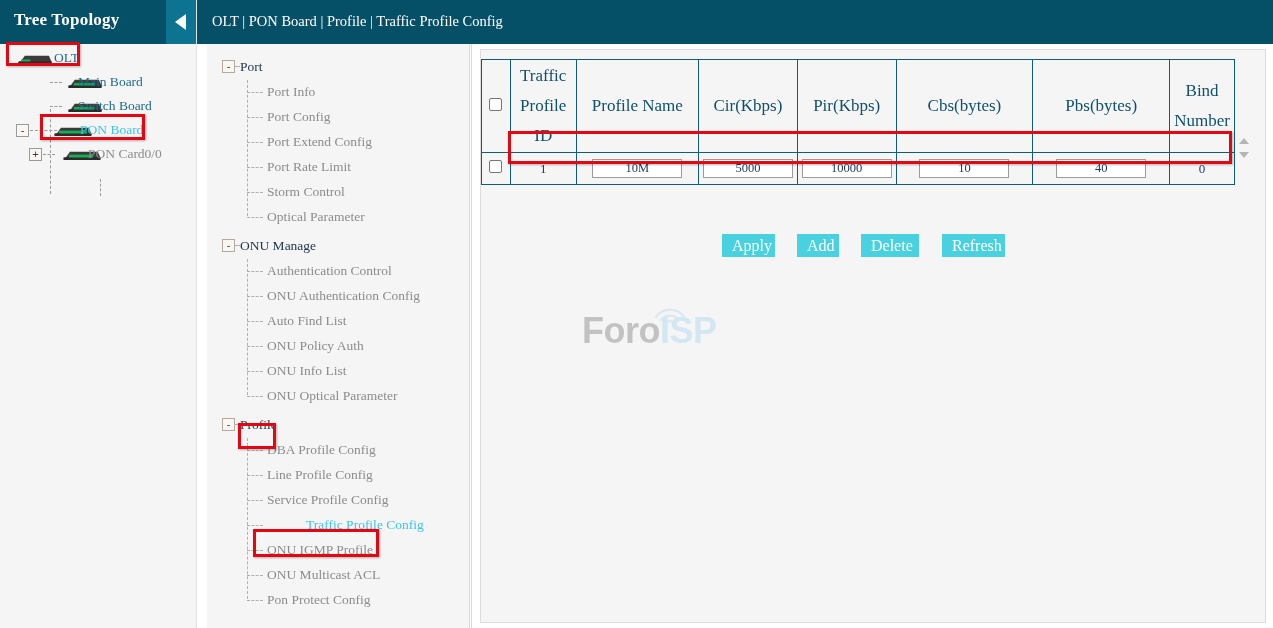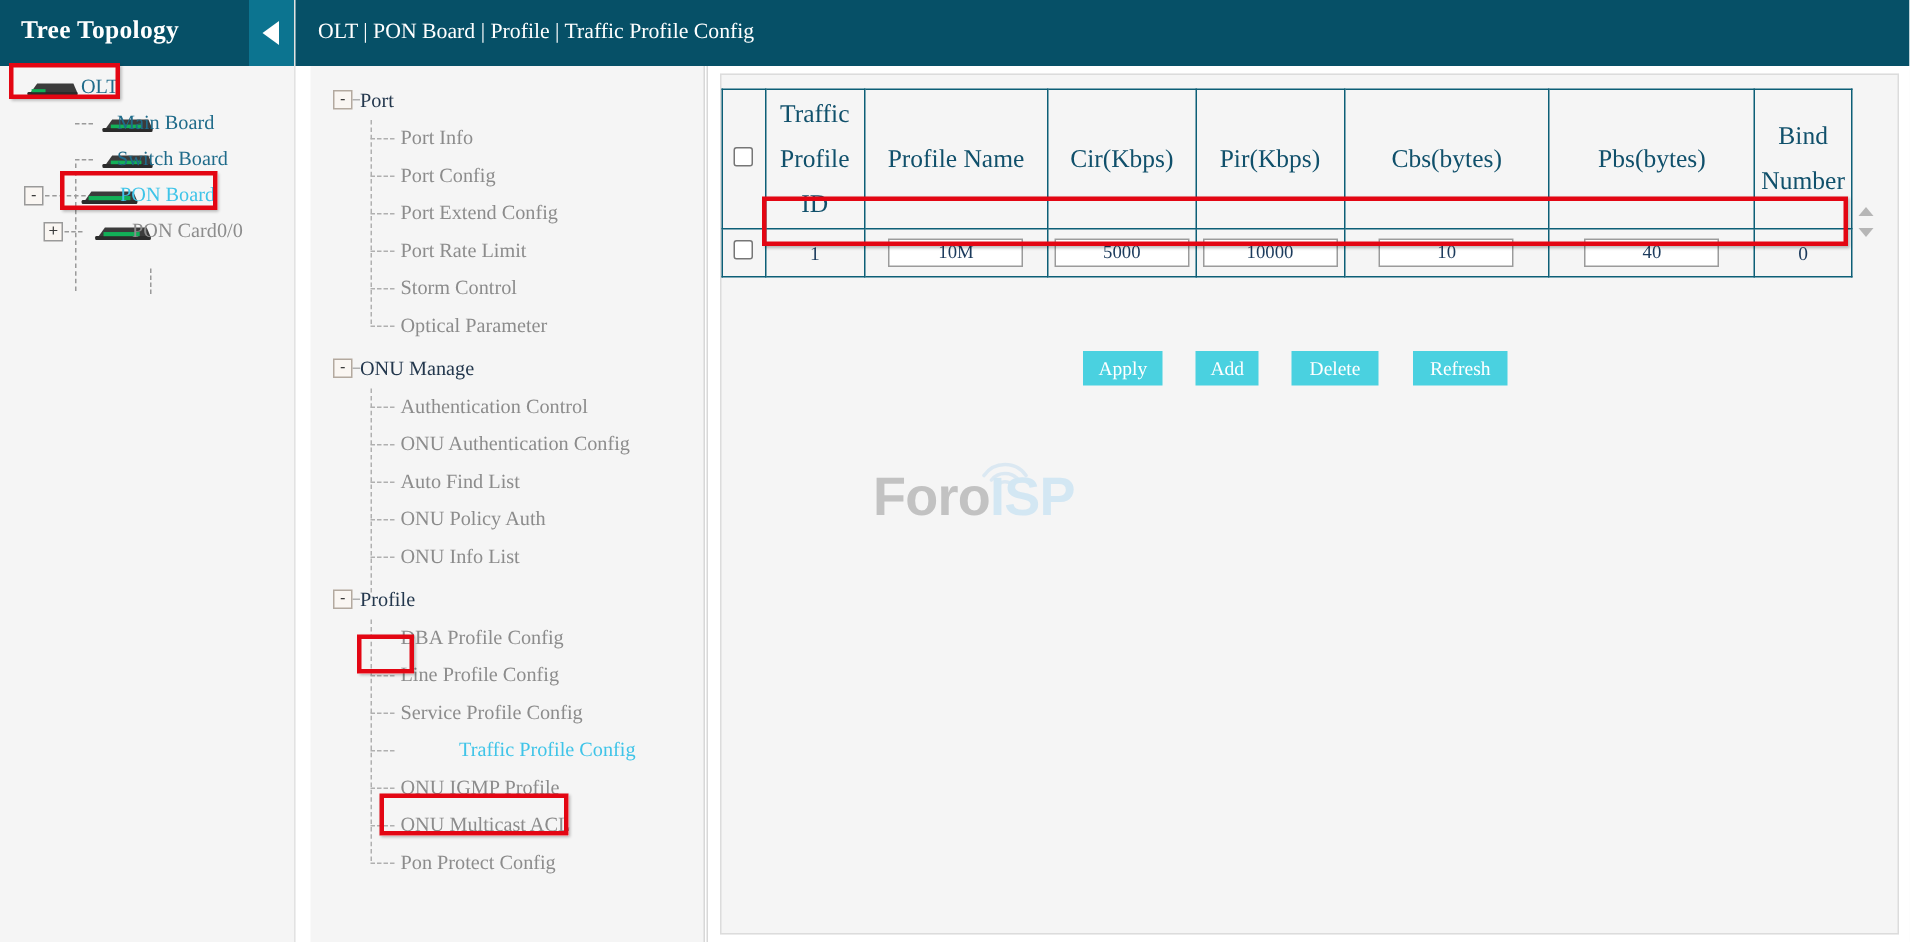--- a/index.html
+++ b/index.html
@@ -258,21 +258,21 @@
   #spinner .dn { top: 19px; border-top: 6px solid #b6b6b6; }
 
   
   .btnrow { position: absolute; }
   .btn {
     position: absolute;
     height: 23px;
     background: #4ad1e0;
     color: #ffffff;
     border: none;
-    font-size: 13px;
+    font-size: 16px;
     font-family: "Liberation Serif", serif;
     cursor: pointer;
     padding: 0 10px;
     line-height: 23px;
     text-align: center;
   }
 
   
   #rightpad {
     position: absolute; left: 1266px; top: 44px;
@@ -413,20 +413,24 @@
         <span class="tick"></span>
         <span class="mlabel">Auto Find List</span>
       </div>
       <div class="mitem" style="height:25px;">
         <span class="tick"></span>
         <span class="mlabel">ONU Policy Auth</span>
       </div>
       <div class="mitem" style="height:25px;">
         <span class="tick"></span>
         <span class="mlabel">ONU Info List</span>
+      </div>
+      <div class="mitem" style="height:25px;">
+        <span class="tick"></span>
+        <span class="mlabel">ONU Optical Parameter</span>
       </div>
     </div>
 
     <div class="mgroup" style="margin-top:4px;">
       <span class="gexp">-</span>
       <span class="gdash"></span>
       <span class="mlabel">Profile</span>
     </div>
     <div style="position:relative;">
       <div class="vline" style="top:0px; height:161px;"></div>

